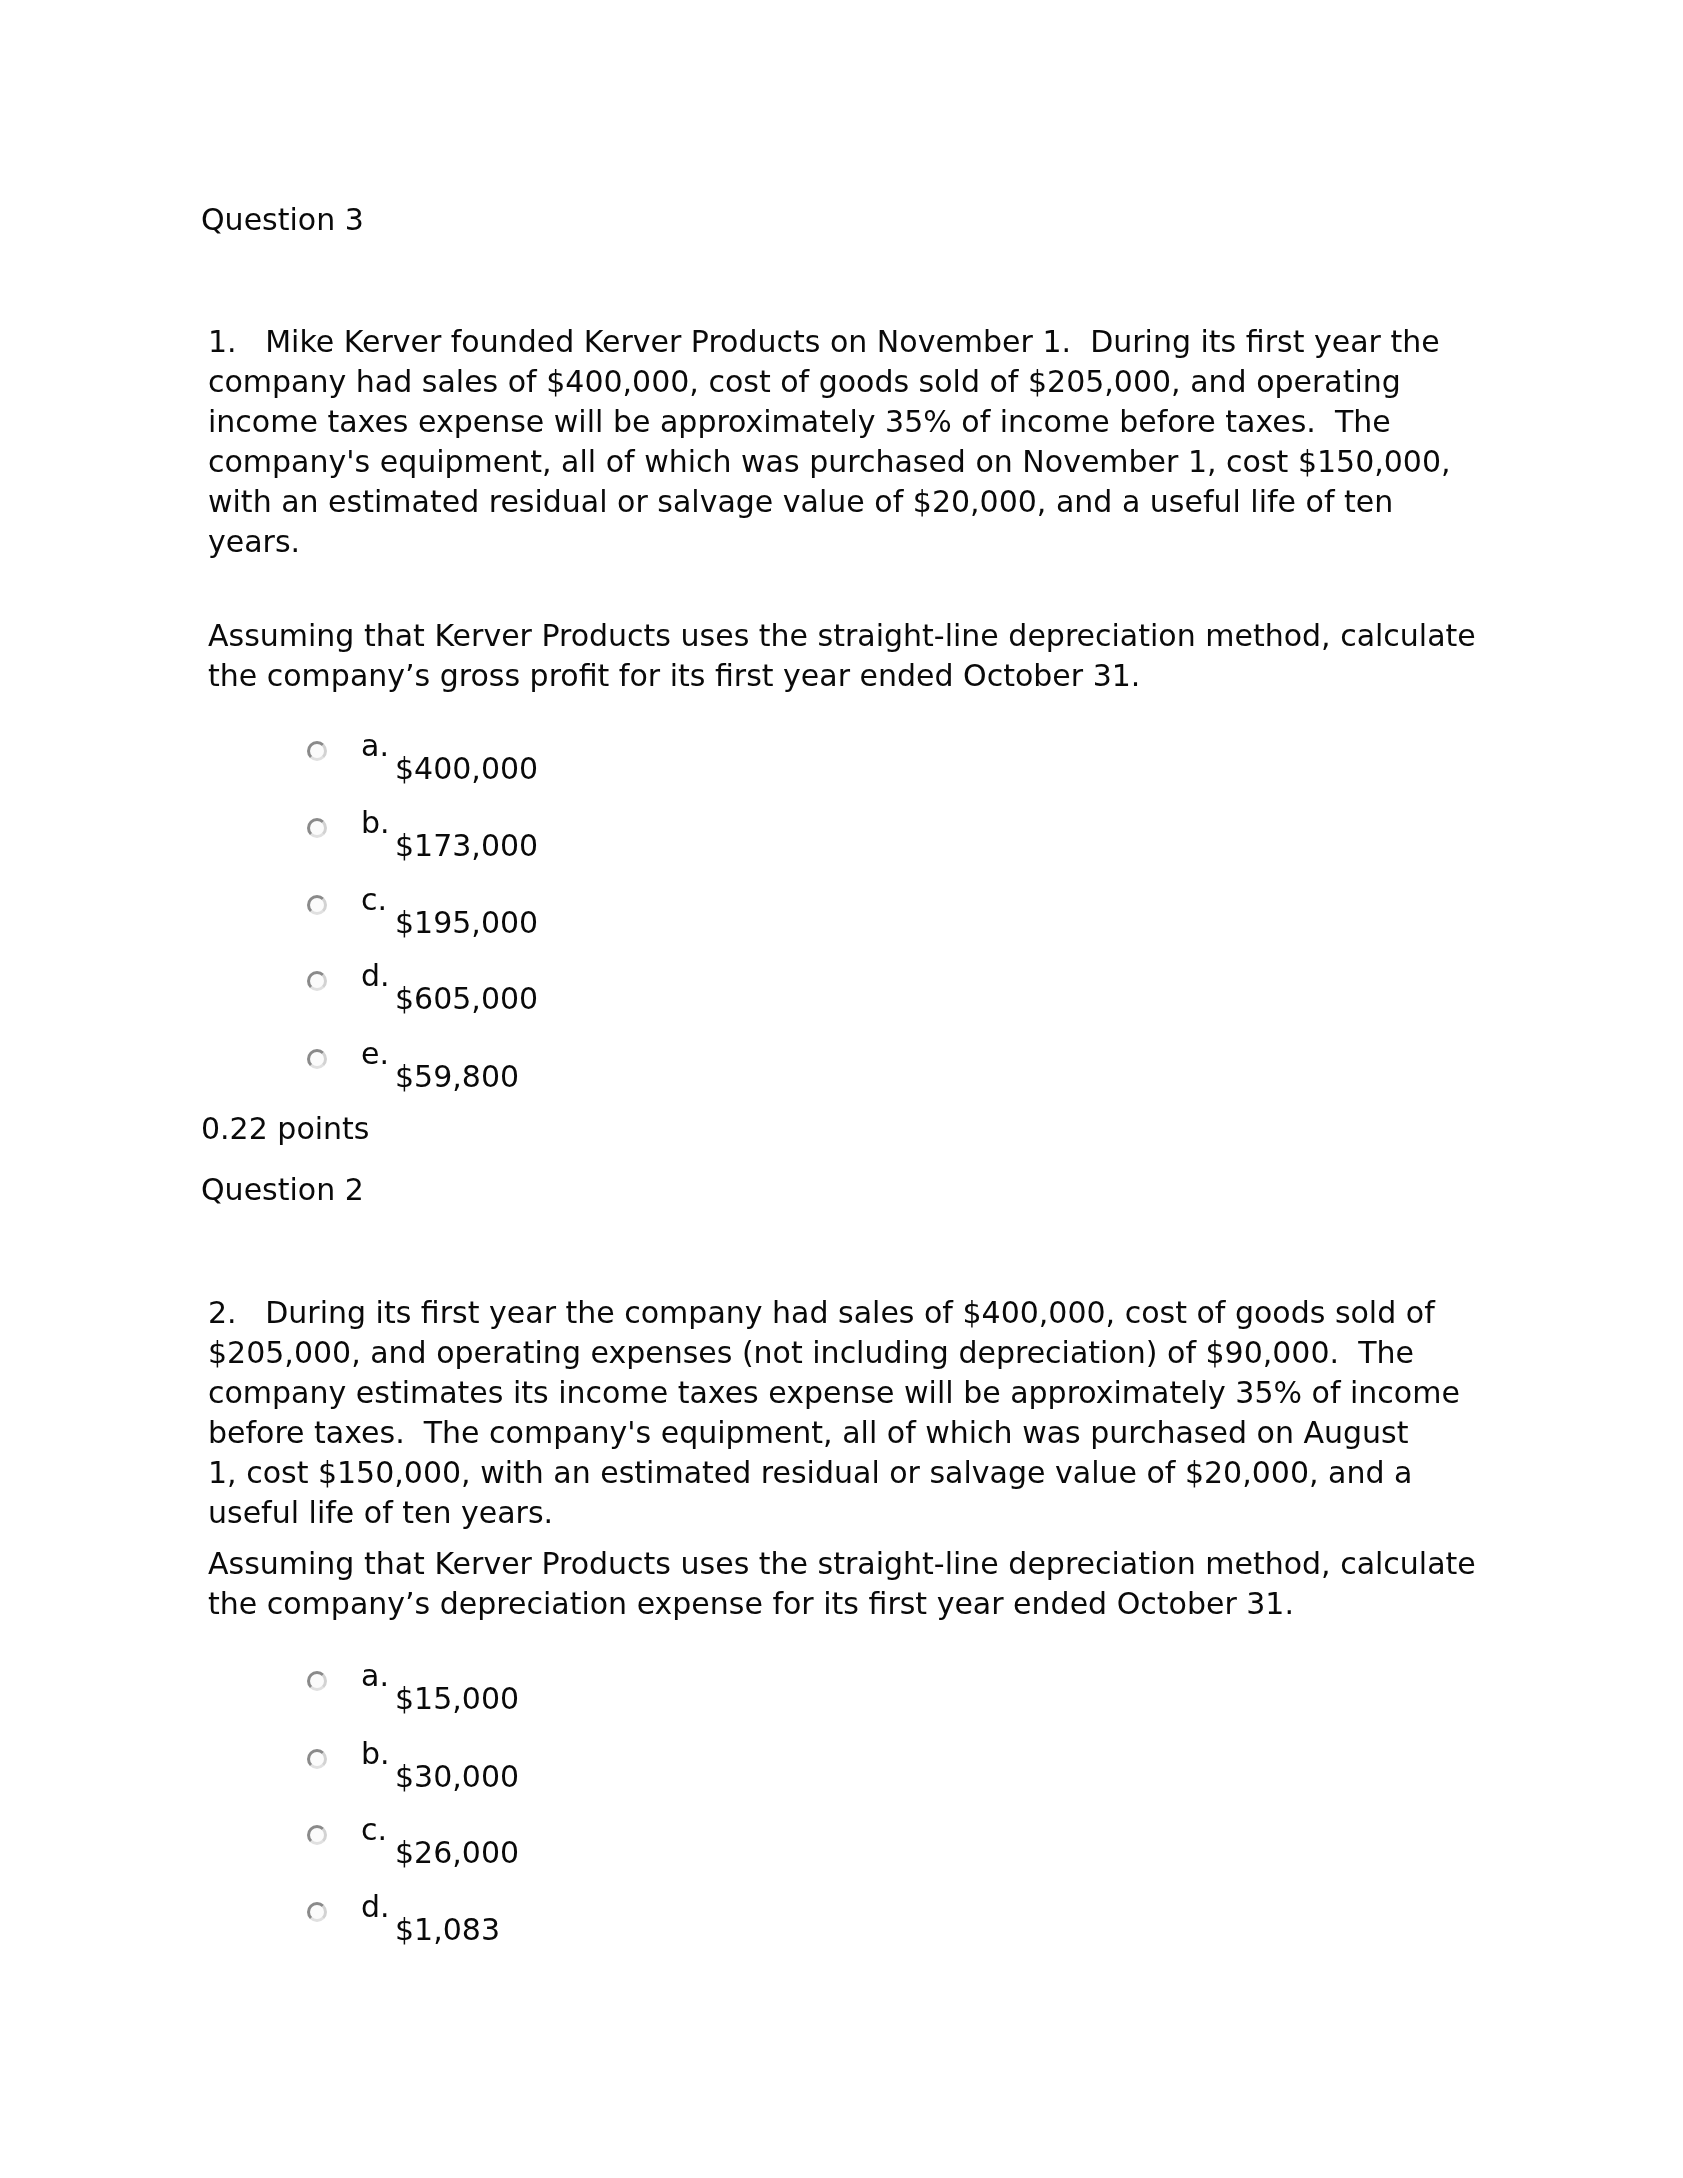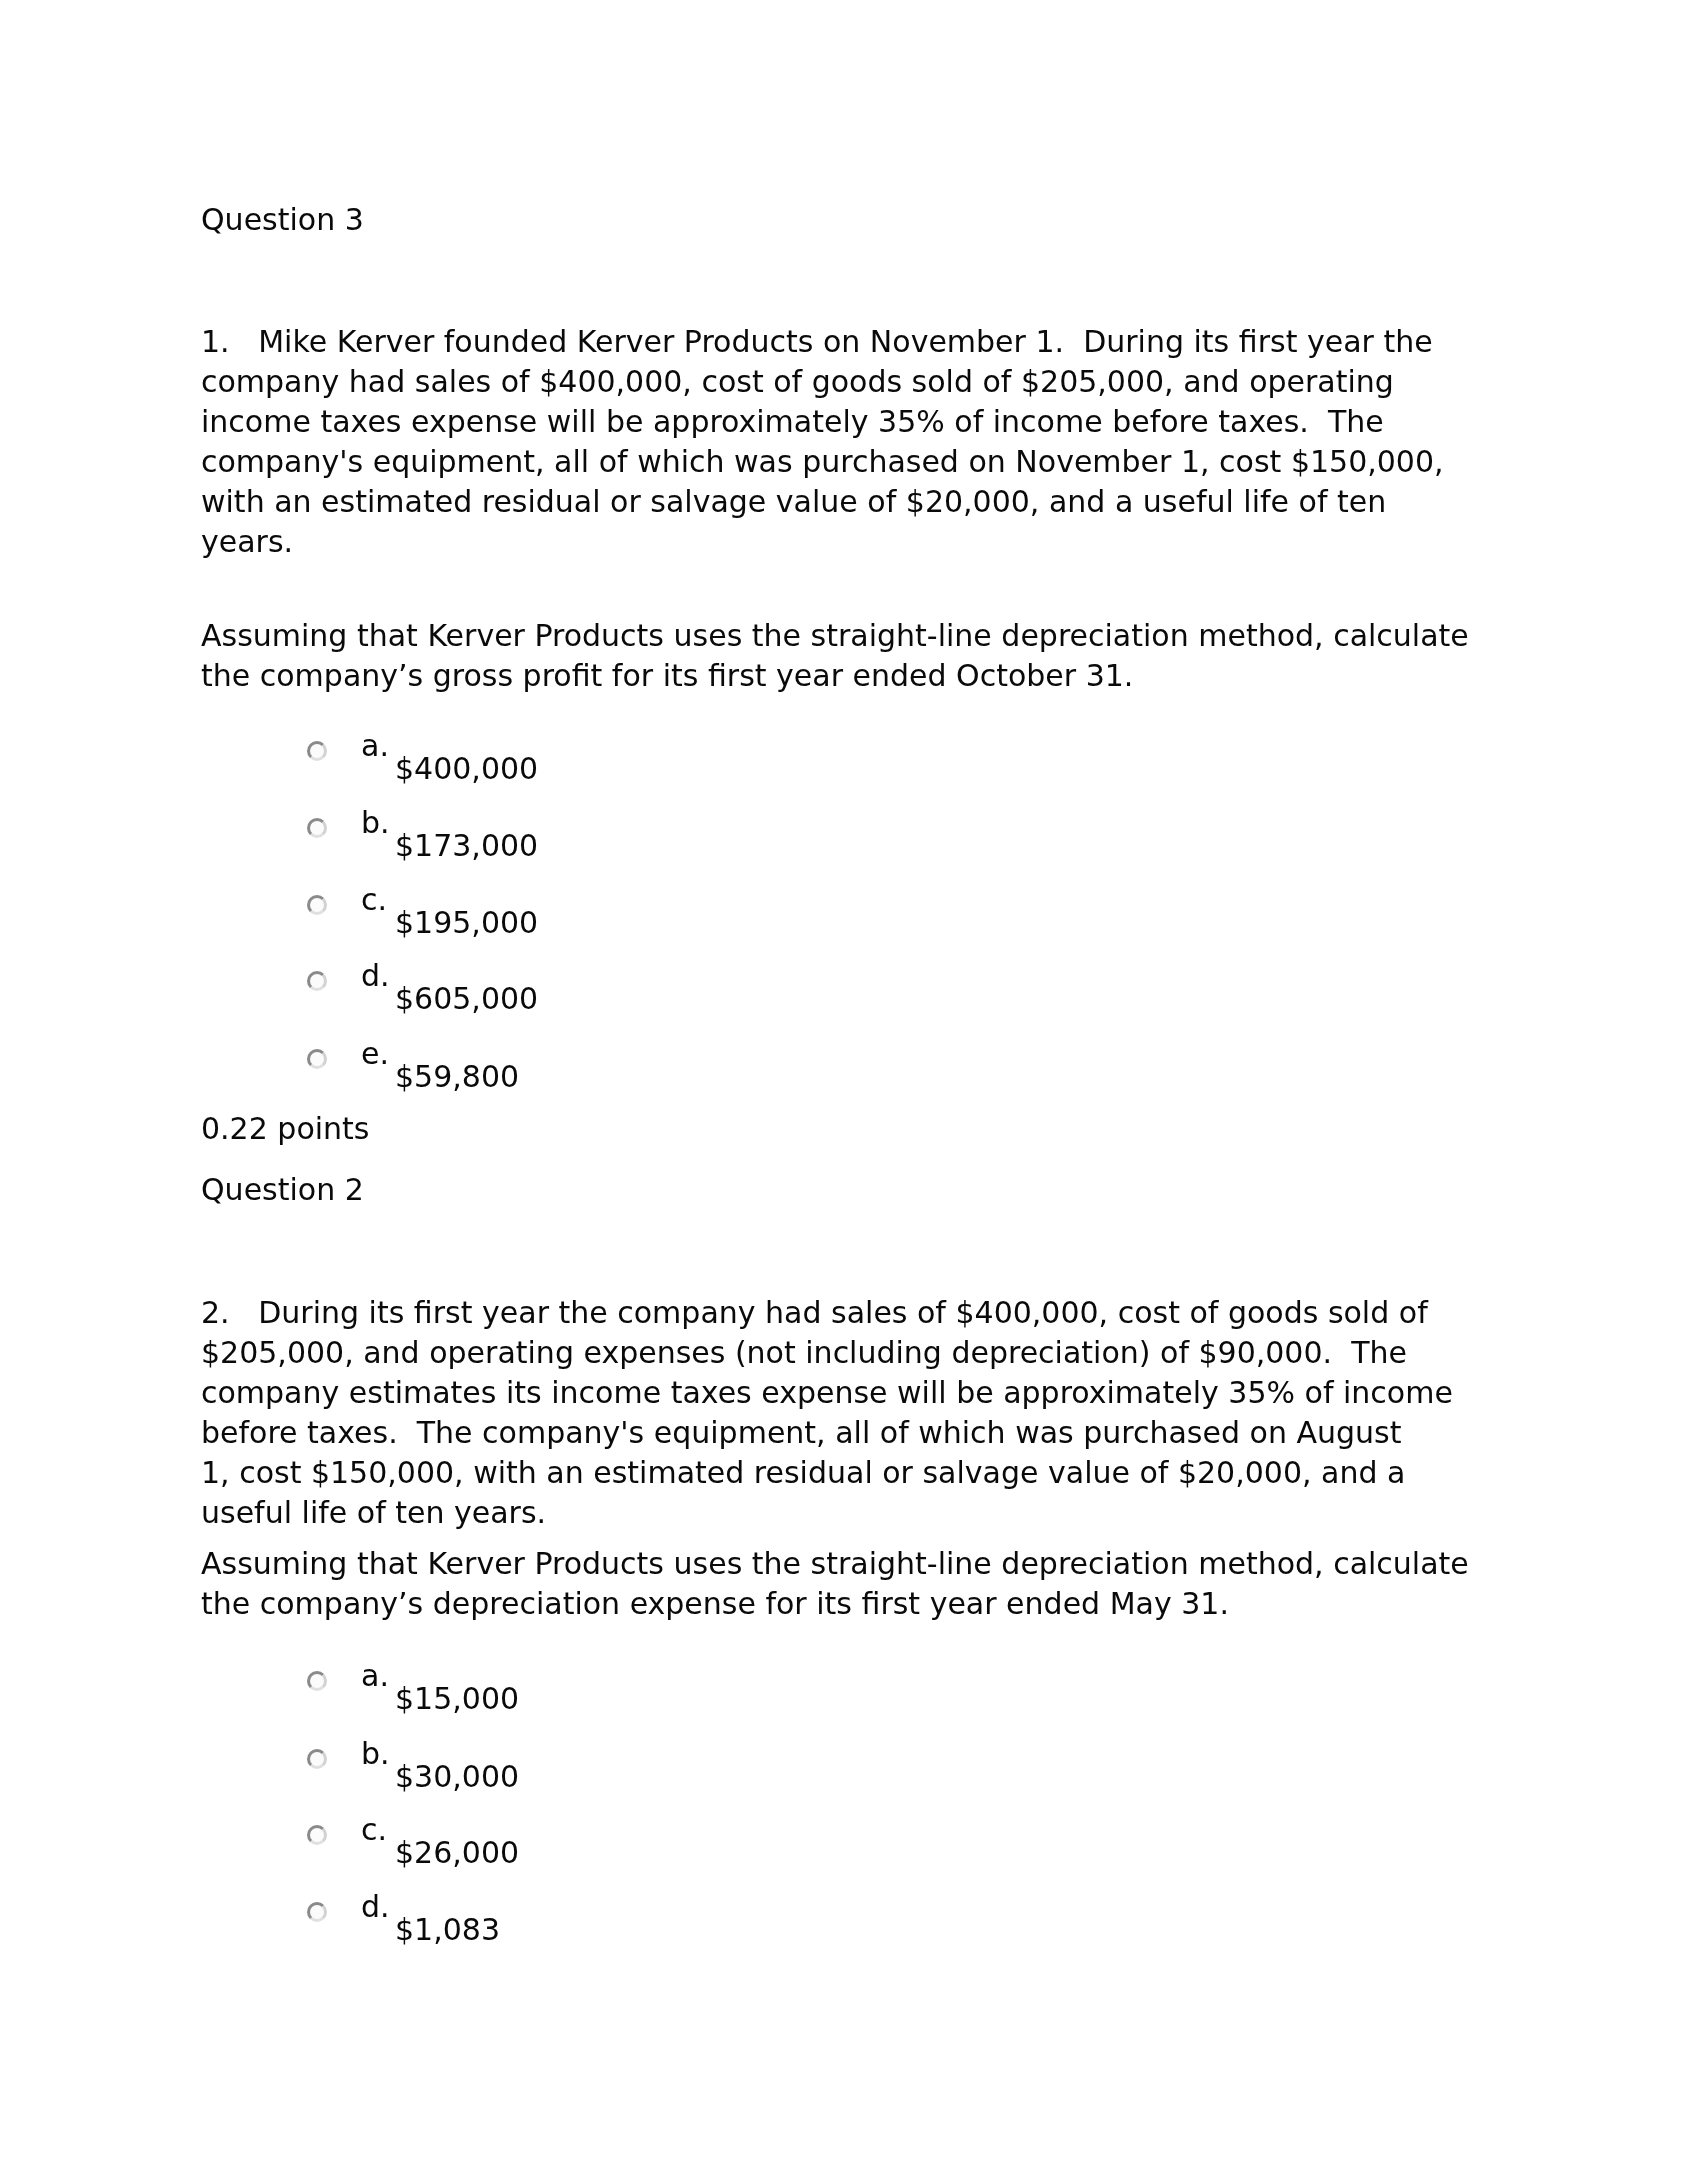--- a/index.html
+++ b/index.html
@@ -19,20 +19,21 @@
     }
     .block {
       position: absolute;
       left: 201px;
       white-space: nowrap;
     }
     .line {
       display: block;
       height: 40px;
       white-space: pre;
+      margin-left: 7px;
     }
     .option {
       position: absolute;
       left: 305px;
       height: 40px;
       white-space: nowrap;
       cursor: pointer;
     }
     .radio {
       position: absolute;
@@ -112,21 +113,21 @@
   <span class="line">2.   During its first year the company had sales of $400,000, cost of goods sold of</span>
   <span class="line">$205,000, and operating expenses (not including depreciation) of $90,000.  The</span>
   <span class="line">company estimates its income taxes expense will be approximately 35% of income</span>
   <span class="line">before taxes.  The company's equipment, all of which was purchased on August</span>
   <span class="line">1, cost $150,000, with an estimated residual or salvage value of $20,000, and a</span>
   <span class="line">useful life of ten years.</span>
 </div>
 
 <div class="block" style="top:1544px;">
   <span class="line">Assuming that Kerver Products uses the straight-line depreciation method, calculate</span>
-  <span class="line">the company’s depreciation expense for its first year ended May 31.</span>
+  <span class="line">the company’s depreciation expense for its first year ended October 31.</span>
 </div>
 
 <div class="option" style="top:1656px;">
   <span class="radio"></span>
   <span class="opt-letter">a.</span>
   <span class="opt-value">$15,000</span>
 </div>
 <div class="option" style="top:1734px;">
   <span class="radio"></span>
   <span class="opt-letter">b.</span>

